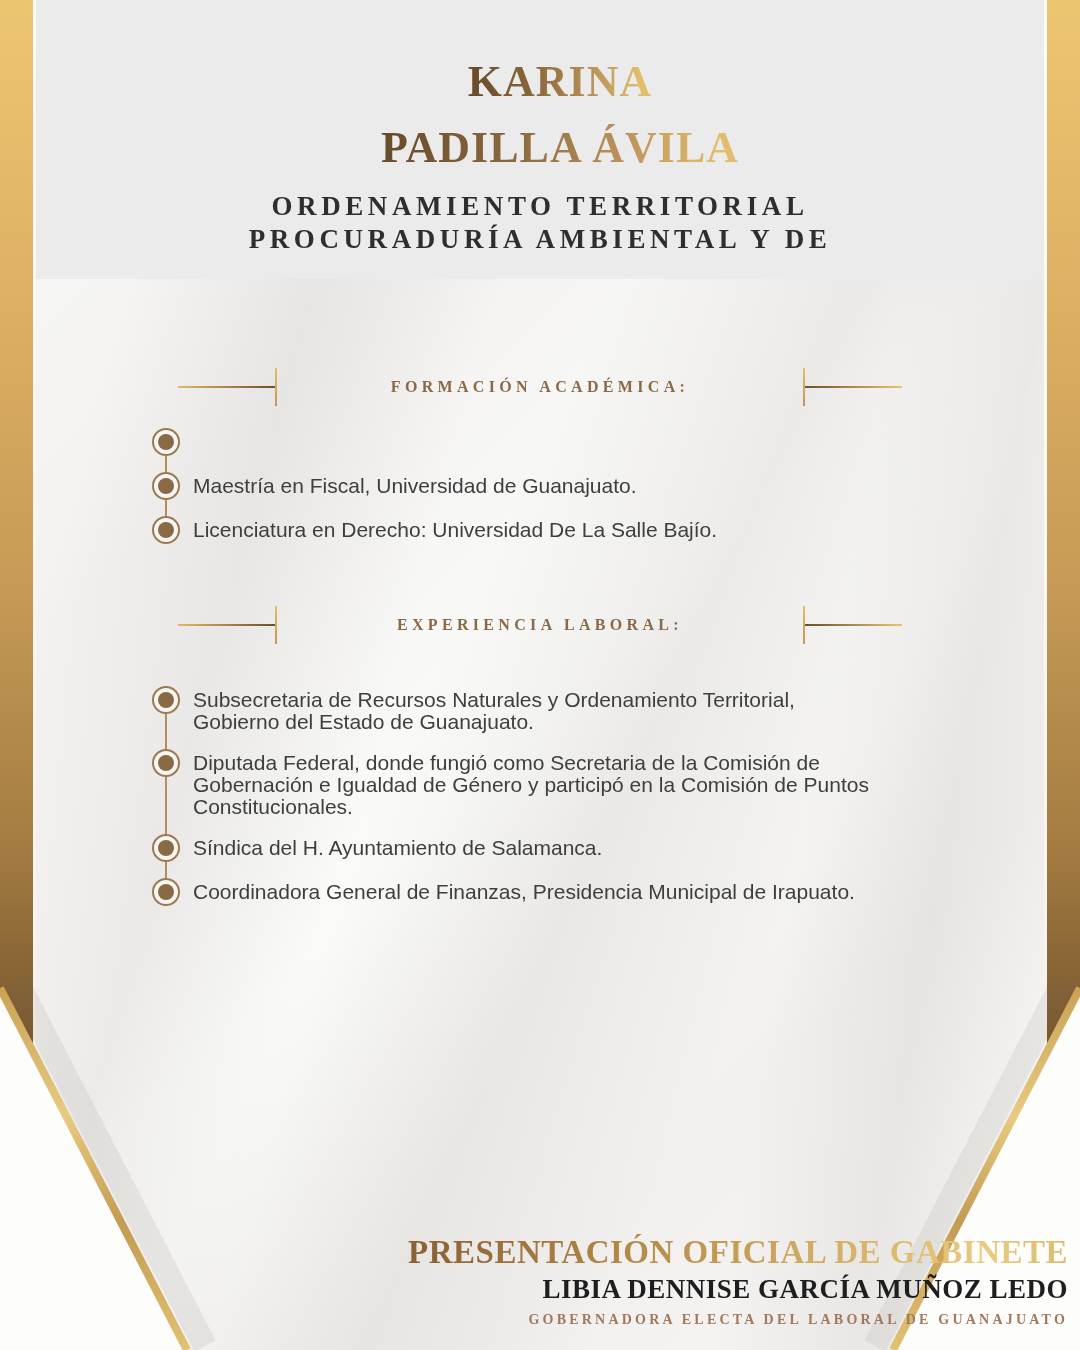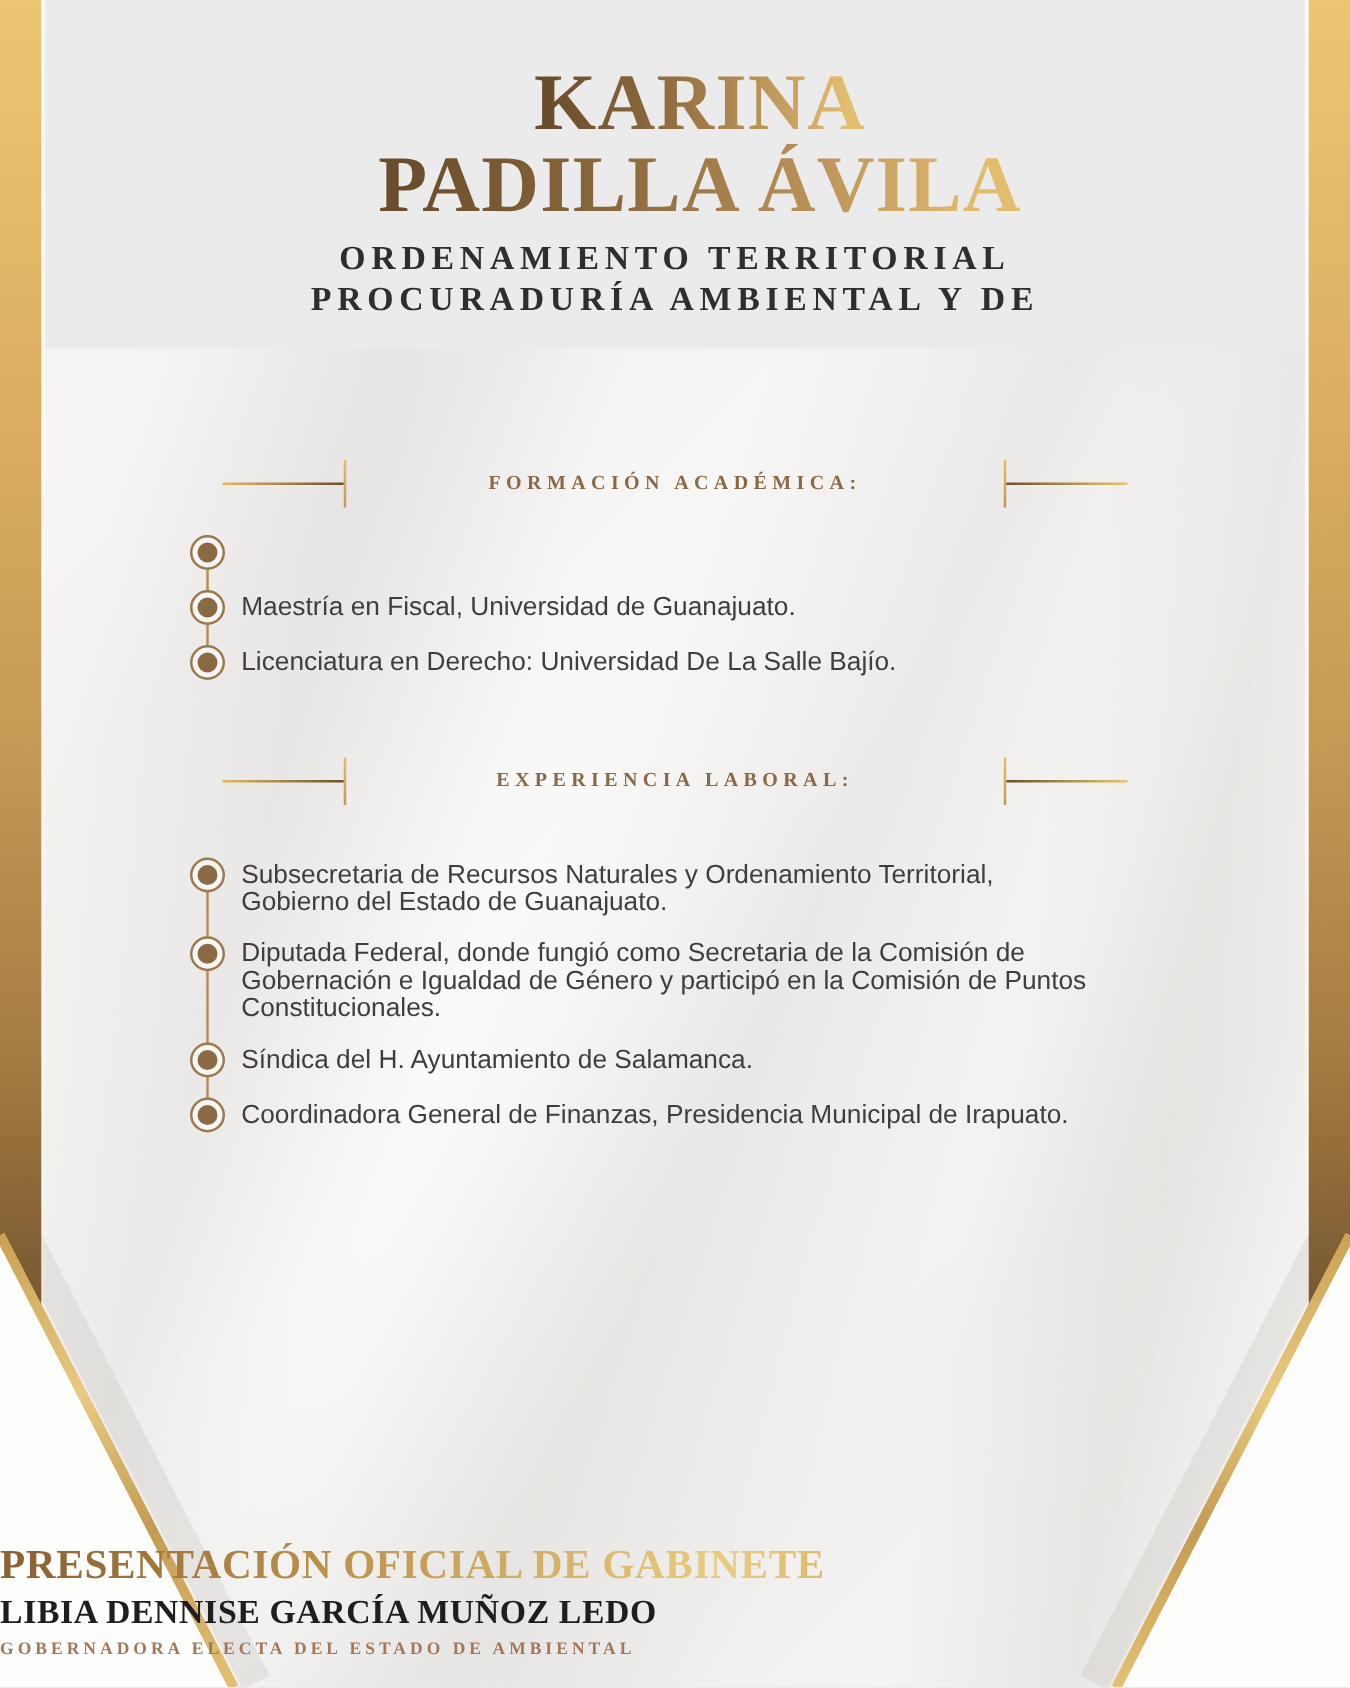--- a/index.html
+++ b/index.html
@@ -14,21 +14,21 @@
     linear-gradient(100deg,rgba(255,255,255,0) 72%,rgba(212,209,205,.38) 83%,rgba(255,255,255,0) 93%);}
   .top-band{position:absolute;top:0;left:0;width:100%;height:279px;background:#ebebeb;z-index:2;}
   .gold-strip{position:absolute;top:0;width:33px;height:1080px;z-index:3;
     background:linear-gradient(180deg,#edc672 0%,#dcae62 30%,#c59a56 55%,#a57c42 78%,#7c5a30 95%,#6d4e27 100%);}
   .gold-strip.left{left:0;border-right:3px solid rgba(255,255,255,.92);}
   .gold-strip.right{right:0;border-left:3px solid rgba(255,255,255,.92);}
   .corner-overlay{position:absolute;inset:0;z-index:4;pointer-events:none;}
   .content{position:absolute;inset:0;z-index:5;}
 
   .title-block{position:absolute;top:49px;left:0;right:0;text-align:center;}
-  .name{font-family:"Liberation Serif","DejaVu Serif",serif;font-weight:bold;font-size:64px;line-height:66px;letter-spacing:1px;padding-left:40px;}
+  .name{font-family:"Liberation Serif","DejaVu Serif",serif;font-weight:bold;font-size:44px;line-height:66px;letter-spacing:1px;padding-left:40px;}
   .gold-text{background:linear-gradient(90deg,#6a4d2c 4%,#8a683c 36%,#b89057 66%,#e2bd6e 94%);
     -webkit-background-clip:text;background-clip:text;color:transparent;display:inline-block;}
   .role{font-family:"Liberation Serif","DejaVu Serif",serif;font-weight:bold;font-size:27px;line-height:33px;
     letter-spacing:.17em;color:#2e2e2e;margin-top:9px;}
   .role div{white-space:nowrap;}
 
   .sec-header{position:absolute;left:0;right:0;height:42px;display:flex;align-items:center;justify-content:center;}
   .sec-header.first{top:366px;}
   .sec-header.second{top:604px;}
   .sec-title{margin:0;font-family:"Liberation Serif","DejaVu Serif",serif;font-weight:bold;font-size:16px;
@@ -47,21 +47,21 @@
   .list{position:absolute;left:152px;width:760px;}
   .list.first{top:428px;}
   .list.second{top:686px;}
   .item{display:flex;position:relative;margin-bottom:16px;}
   .item:not(:last-child)::before{content:"";position:absolute;left:13px;top:15px;bottom:-31px;width:2px;background:#b28e5e;z-index:0;}
   .marker{flex:0 0 28px;width:28px;height:28px;margin-right:13px;border:2px solid #9b7a4f;border-radius:50%;
     box-sizing:border-box;background:#f7f6f4;position:relative;z-index:1;display:flex;align-items:center;justify-content:center;}
   .marker::after{content:"";width:16px;height:16px;border-radius:50%;background:#8a6a45;}
   .item-text{font-size:21px;line-height:22px;color:#3e3e3e;max-width:680px;padding-top:3px;}
 
-  .footer{position:absolute;top:1234px;left:0;right:12px;text-align:left;z-index:5;}
+  .footer{position:absolute;top:1234px;left:0;right:12px;text-align:right;z-index:5;}
   .event-title{font-family:"Liberation Serif","DejaVu Serif",serif;font-weight:bold;font-size:33px;letter-spacing:.5px;
     background:linear-gradient(90deg,#8a6234 2%,#b08544 30%,#caa45c 55%,#e9cb80 88%,#dcbb6e 100%);
     -webkit-background-clip:text;background-clip:text;color:transparent;display:inline-block;}
   .governor-name{font-family:"Liberation Serif","DejaVu Serif",serif;font-weight:bold;font-size:27px;
     letter-spacing:.5px;color:#1e1e1e;margin-top:3px;}
   .governor-role{font-family:"Liberation Serif","DejaVu Serif",serif;font-weight:bold;font-size:14px;
     letter-spacing:.23em;color:#a1795a;margin-top:7px;}
 </style>
 </head>
 <body>
@@ -161,17 +161,17 @@
       </div>
       <div class="item">
         <span class="marker"></span>
         <span class="item-text">Coordinadora General de Finanzas, Presidencia Municipal de Irapuato.</span>
       </div>
     </div>
 
     <div class="footer">
       <div class="event-title">PRESENTACIÓN OFICIAL DE GABINETE</div>
       <div class="governor-name">LIBIA DENNISE GARCÍA MUÑOZ LEDO</div>
-      <div class="governor-role">GOBERNADORA ELECTA DEL ESTADO DE AMBIENTAL</div>
+      <div class="governor-role">GOBERNADORA ELECTA DEL LABORAL DE GUANAJUATO</div>
     </div>
 
   </div>
 </div>
 
 </body></html>

